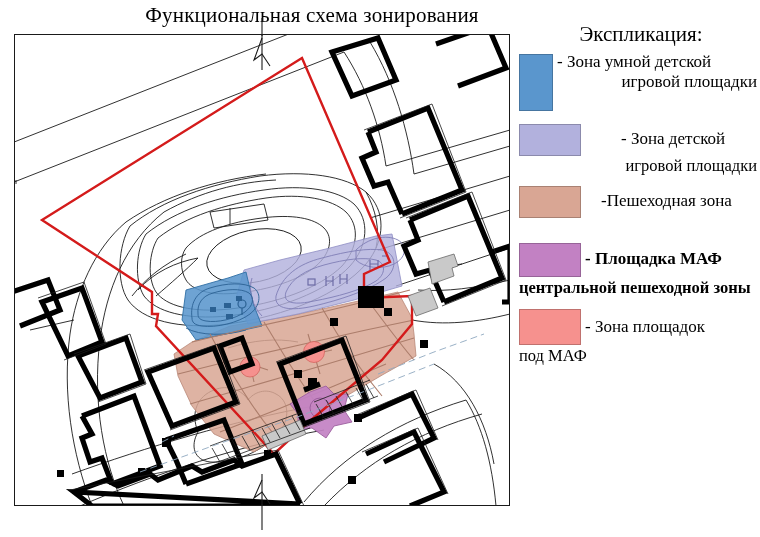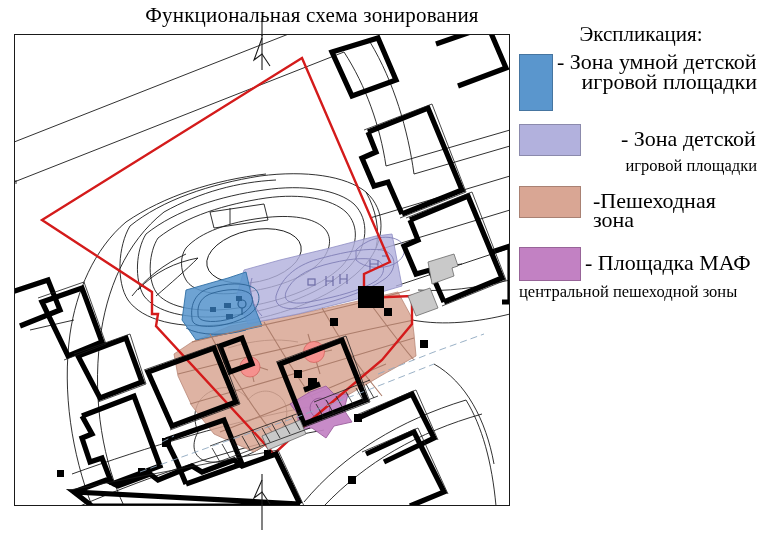--- a/index.html
+++ b/index.html
@@ -79,21 +79,21 @@
   .legend-row {
     display: flex;
     align-items: flex-start;
   }
   .swatch {
     flex: 0 0 auto;
     border: 1px solid rgba(0,0,0,0.22);
     box-sizing: border-box;
   }
   .legend-text {
-    font-size: 22px;
+    font-size: 17px;
     line-height: 19.5px;
     padding-left: 4px;
     flex: 1 1 auto;
   }
   .legend-text .l2 {
     display: block;
     text-align: right;
   }
   .legend-cont {
     font-size: 16.5px;
@@ -408,32 +408,41 @@
         <div class="legend-text" style="padding-top:6px;padding-left:40px;">
           <span>- Зона детской</span>
         </div>
       </div>
       <span class="legend-cont right">игровой площадки</span>
     </div>
 
     <div class="legend-item" style="margin-top:9px;">
       <div class="legend-row">
         <div class="swatch" style="width:62px;height:32px;background:#d9a694;margin-top:1px;"></div>
-        <div class="legend-text" style="padding-top:6px;padding-left:12px;">
+        <div class="legend-text" style="padding-top:6px;padding-left:20px;">
           <span>-Пешеходная зона</span>
         </div>
       </div>
     </div>
 
-    <div class="legend-item" style="margin-top:16px;">
+    <div class="legend-item" style="margin-top:24px;font-weight:bold;">
       <div class="legend-row">
         <div class="swatch" style="width:62px;height:34px;background:#c281c3;margin-top:1px;"></div>
         <div class="legend-text" style="padding-top:7px;">
           <span>- Площадка МАФ</span>
         </div>
       </div>
       <span class="legend-cont left" style="margin-top:1px;">центральной пешеходной зоны</span>
     </div>
 
+    <div class="legend-item" style="margin-top:11px;">
+      <div class="legend-row">
+        <div class="swatch" style="width:62px;height:36px;background:#f6918e;margin-top:1px;"></div>
+        <div class="legend-text" style="padding-top:9px;">
+          <span>- Зона площадок</span>
+        </div>
+      </div>
+      <span class="legend-cont left" style="margin-top:1px;">под МАФ</span>
+    </div>
 
   </div>
 
 </div>
 
 </body></html>

